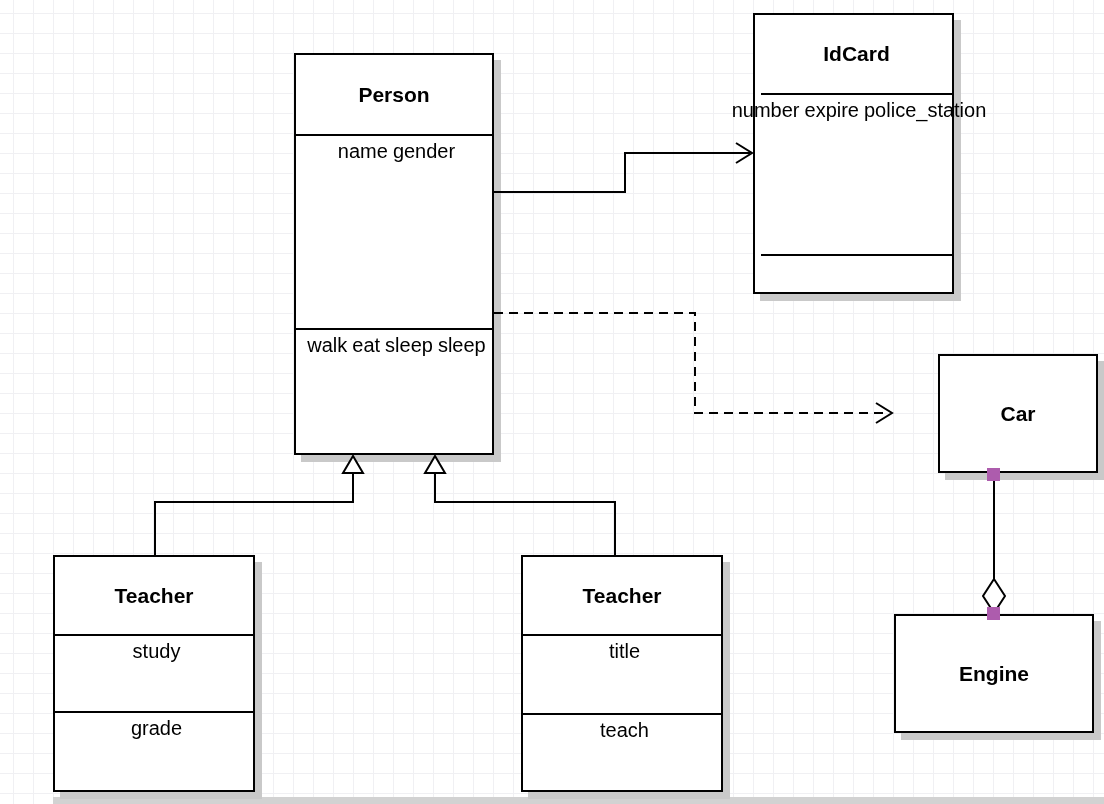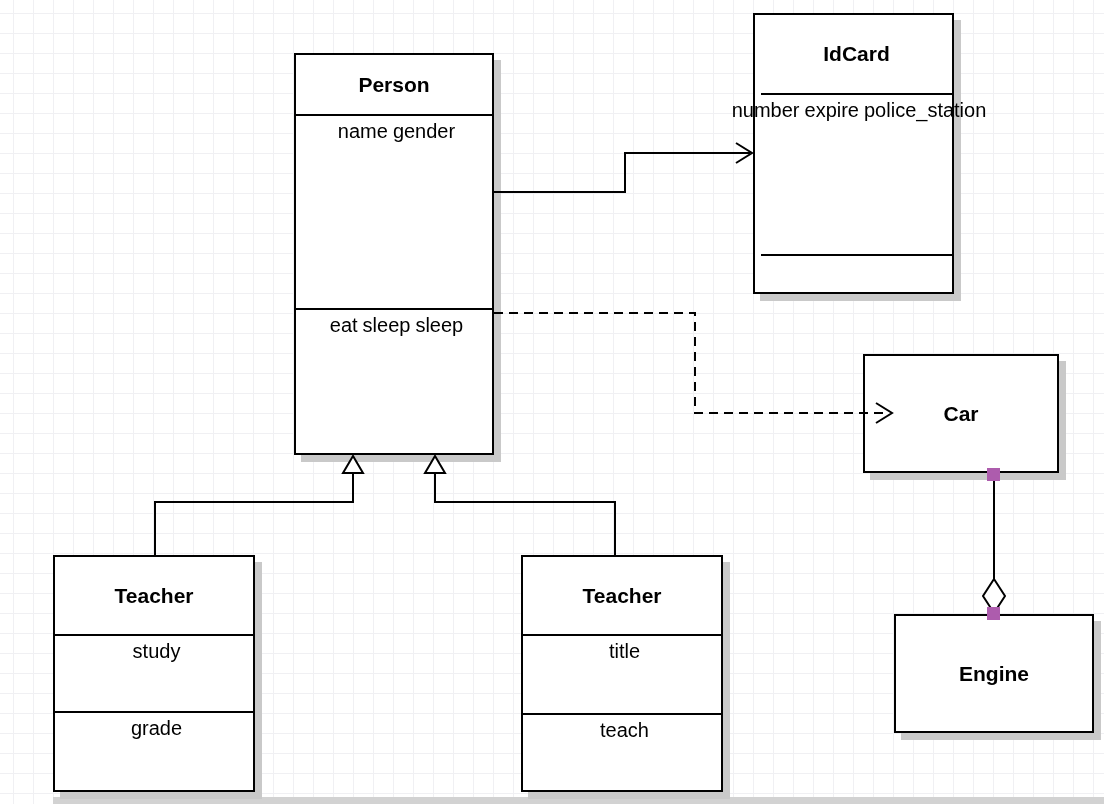--- a/index.html
+++ b/index.html
@@ -92,43 +92,44 @@
   }
 </style>
 </head>
 <body>
 
 <div id="canvas">
 
   <div class="page-edge"></div>
 
   <div class="class-box" style="left:294px;top:53px;width:200px;height:402px;">
-    <div class="box-title" style="height:59px">Person</div>
+    <div class="box-title" style="height:79px">Person</div>
     <div class="box-section" style="height:194px">
       <div class="member">name</div>
       <div class="member">gender</div>
     </div>
     <div class="box-section" style="flex:1 1 auto">
+      <div class="member">walk</div>
       <div class="member">eat</div>
       <div class="member">sleep</div>
       <div class="member">sleep</div>
     </div>
   </div>
 
   <div class="class-box" style="left:753px;top:13px;width:201px;height:281px;padding-left:6px;">
     <div class="box-title" style="height:78px">IdCard</div>
     <div class="box-section" style="height:161px">
       <div class="member">number</div>
       <div class="member">expire</div>
       <div class="member">police_station</div>
     </div>
     <div class="box-section" style="flex:1 1 auto"></div>
   </div>
 
-  <div class="class-box" style="left:863px;top:354px;width:196px;height:119px;">
+  <div class="class-box" style="left:938px;top:354px;width:160px;height:119px;">
     <div class="box-title" style="flex:1 1 auto">Car</div>
   </div>
 
   <div class="class-box" style="left:894px;top:614px;width:200px;height:119px;text-align:right;">
     <div class="box-title" style="flex:1 1 auto">Engine</div>
   </div>
 
   <div class="class-box" style="left:53px;top:555px;width:202px;height:237px;">
     <div class="box-title" style="height:77px">Teacher</div>
     <div class="box-section" style="flex:1 1 auto">

